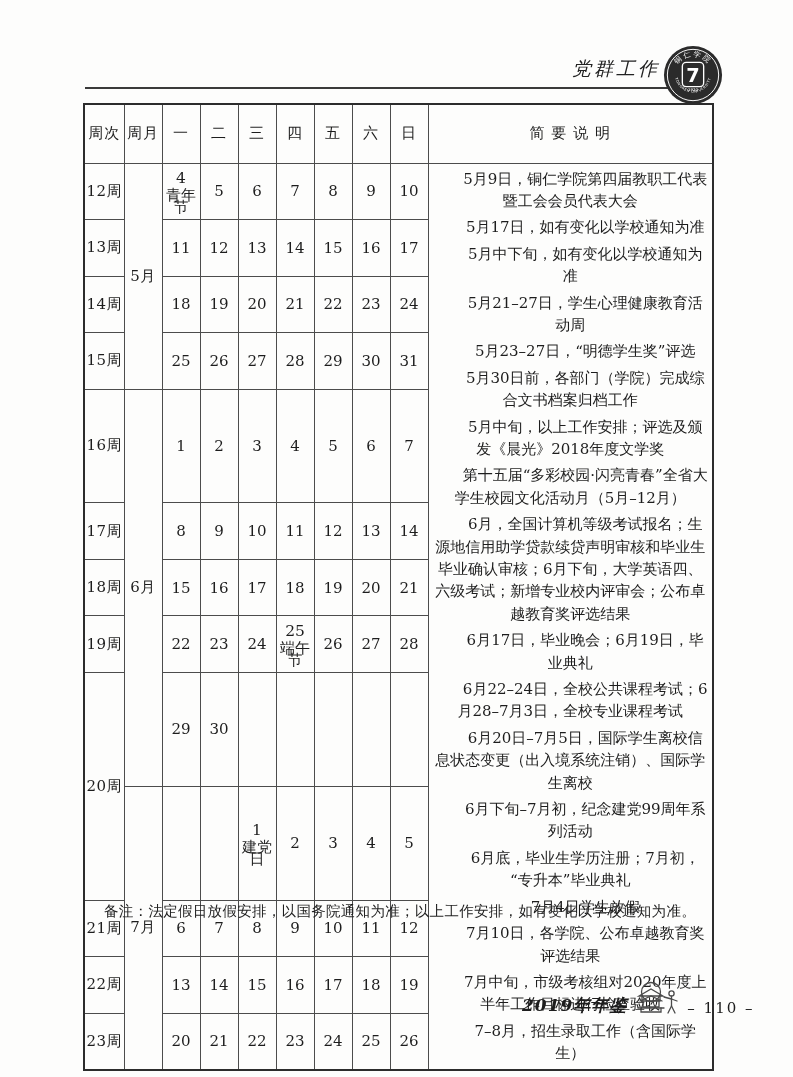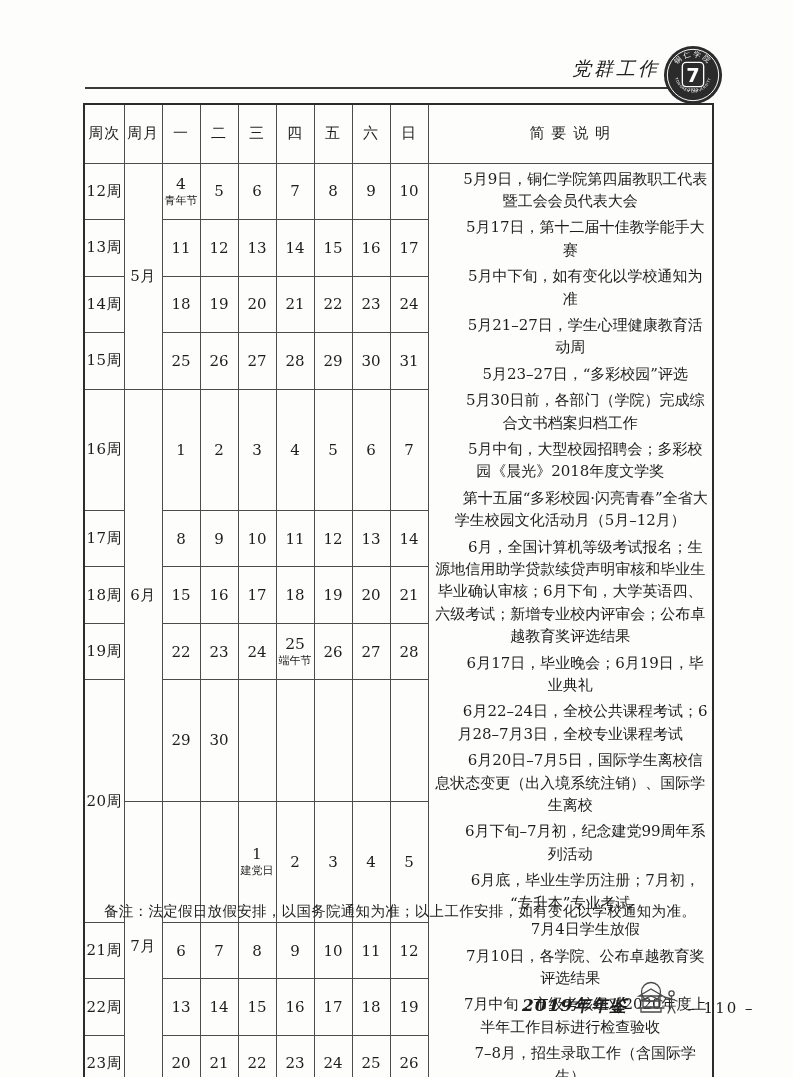--- a/index.html
+++ b/index.html
@@ -31,21 +31,21 @@
     text-align:center;vertical-align:middle;
     padding:0;font-weight:normal;
     font-size:15px;color:#1d1d1d;
   }
   .cal-table thead tr{height:59px;}
   .cal-table tbody tr{height:56.5px;}
   .cal-table th{font-size:15px;letter-spacing:1px;}
   .week-cell,.month-cell{font-size:14.5px;letter-spacing:0.5px;}
   .day-cell{font-size:15.5px;}
   .day-num{font-size:15.5px;line-height:17px;}
-  .festival-label{font-size:11px;line-height:12px;margin-top:2px;letter-spacing:0;}
+  .festival-label{font-size:15px;line-height:12px;margin-top:2px;letter-spacing:0;}
   .notes-cell{
     vertical-align:top;text-align:justify;text-justify:inter-ideograph;
     padding:7px 9px 0 9px;
     font-size:14px;line-height:22.4px;
   }
   .notes-cell p{margin:4px;text-indent:2em;}
   
   .footnote{position:absolute;left:104px;top:902px;font-size:14.5px;letter-spacing:0.3px;white-space:nowrap;}
   .byline{position:absolute;right:91px;top:949px;font-size:15px;font-style:italic;letter-spacing:1px;white-space:nowrap;}
   .footer-line{position:absolute;left:522px;top:981px;display:flex;align-items:flex-end;gap:7px;}
@@ -114,33 +114,33 @@
             <div class="festival-label">青年节</div>
           </td>
           <td class="day-cell">5</td>
           <td class="day-cell">6</td>
           <td class="day-cell">7</td>
           <td class="day-cell">8</td>
           <td class="day-cell">9</td>
           <td class="day-cell">10</td>
           <td class="notes-cell" rowspan="13">
             <p>5月9日，铜仁学院第四届教职工代表暨工会会员代表大会</p>
-            <p>5月17日，第十二届十佳教学能手大赛</p>
+            <p>5月17日，如有变化以学校通知为准</p>
             <p>5月中下旬，如有变化以学校通知为准</p>
             <p>5月21–27日，学生心理健康教育活动周</p>
-            <p>5月23–27日，“多彩校园”评选</p>
+            <p>5月23–27日，“明德学生奖”评选</p>
             <p>5月30日前，各部门（学院）完成综合文书档案归档工作</p>
-            <p>5月中旬，大型校园招聘会；多彩校园《晨光》2018年度文学奖</p>
+            <p>5月中旬，以上工作安排；评选及颁发《晨光》2018年度文学奖</p>
             <p>第十五届“多彩校园·闪亮青春”全省大学生校园文化活动月（5月–12月）</p>
             <p>6月，全国计算机等级考试报名；生源地信用助学贷款续贷声明审核和毕业生毕业确认审核；6月下旬，大学英语四、六级考试；新增专业校内评审会；公布卓越教育奖评选结果</p>
             <p>6月17日，毕业晚会；6月19日，毕业典礼</p>
             <p>6月22–24日，全校公共课程考试；6月28–7月3日，全校专业课程考试</p>
             <p>6月20日–7月5日，国际学生离校信息状态变更（出入境系统注销）、国际学生离校</p>
             <p>6月下旬–7月初，纪念建党99周年系列活动</p>
-            <p>6月底，毕业生学历注册；7月初，“专升本”专业考试</p>
+            <p>6月底，毕业生学历注册；7月初，“专升本”毕业典礼</p>
             <p>7月4日学生放假</p>
             <p>7月10日，各学院、公布卓越教育奖评选结果</p>
             <p>7月中旬，市级考核组对2020年度上半年工作目标进行检查验收</p>
             <p>7–8月，招生录取工作（含国际学生）</p>
           </td>
         </tr>
         <tr>
           <td class="week-cell" rowspan="1">13周</td>
           <td class="day-cell">11</td>
           <td class="day-cell">12</td>

